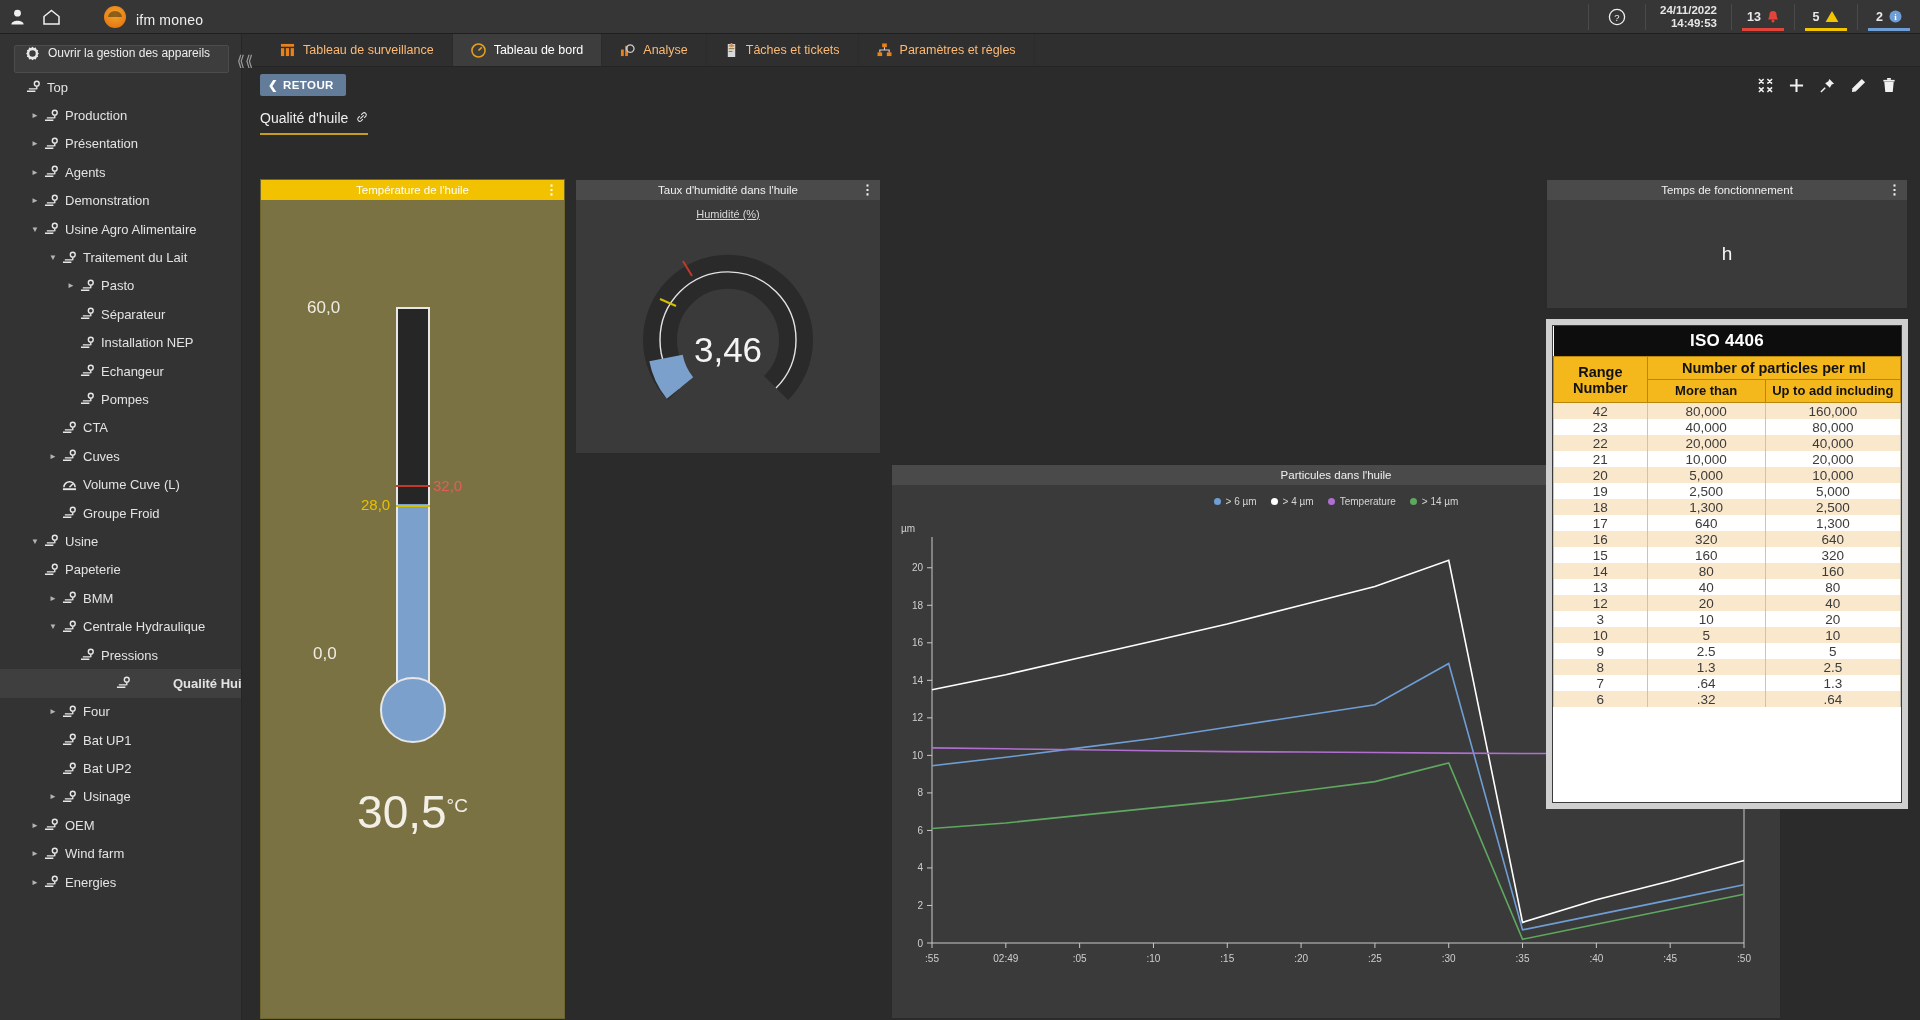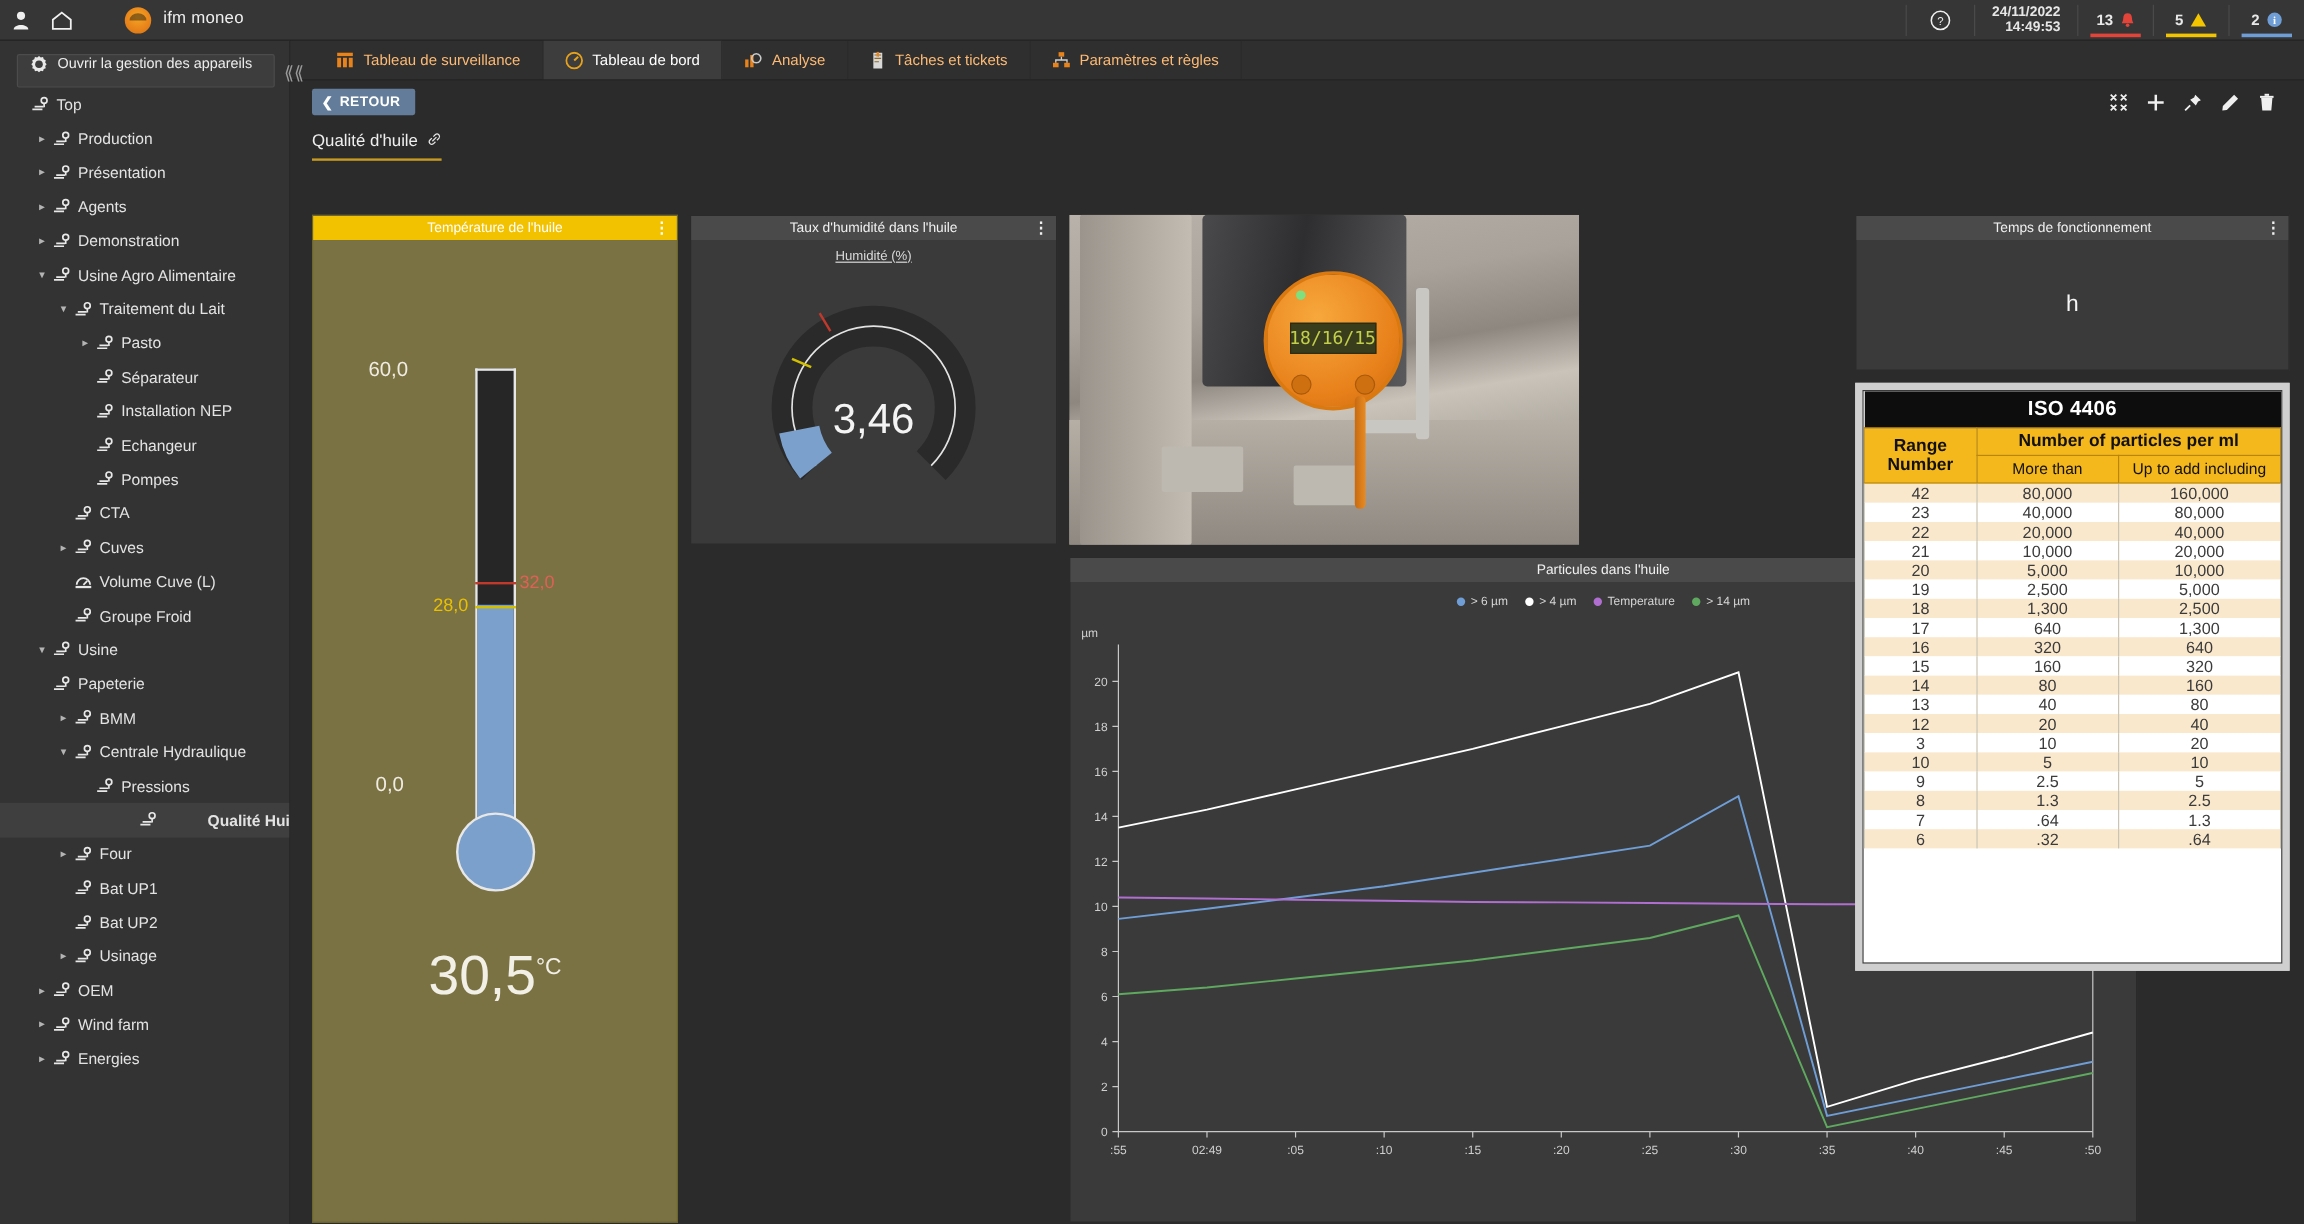--- a/index.html
+++ b/index.html
@@ -15,21 +15,21 @@
   
   .topbar {
     position: absolute; top: 0; left: 0; width: 1920px; height: 34px;
     background: #363636; display: flex; align-items: center;
     border-bottom: 1px solid #1f1f1f;
   }
   .topbar .tb-icon {
     width: 34px; height: 34px; display: flex; align-items: center; justify-content: center;
     cursor: pointer;
   }
-  .brand { display: flex; align-items: flex-start; gap: 10px; margin-left: 36px; }
+  .brand { display: flex; align-items: flex-end; gap: 10px; margin-left: 36px; }
   .brand-logo {
     width: 22px; height: 22px; border-radius: 50%;
     background: radial-gradient(circle at 50% 38%, #f5a623 0%, #e8821a 60%, #d4740f 100%);
     position: relative;
   }
   .brand-logo::after {
     content: ""; position: absolute; left: 4px; top: 5px; width: 14px; height: 6px;
     border-radius: 50%/100% 100% 0 0; background: #3a2a10; opacity: .55;
   }
   .brand-name { font-size: 14px; color: #f0f0f0; letter-spacing: .2px; }
@@ -206,21 +206,21 @@
   table.iso { width: 100%; border-collapse: collapse; font-family: "Liberation Sans", sans-serif; }
   table.iso .iso-title td {
     background: #0d0d0d; color: #fff; text-align: center; font-size: 17px; font-weight: bold;
     padding: 5px 0; letter-spacing: .3px;
   }
   table.iso .iso-sub td {
     background: #f5b81c; color: #111; text-align: center; font-size: 14.5px; font-weight: bold;
     padding: 3px 0; border: 1px solid #b8860b;
   }
   table.iso .iso-hdr td {
-    background: #f5b81c; color: #111; text-align: center; font-size: 13px; font-weight: normal;
+    background: #f5b81c; color: #111; text-align: center; font-size: 13px; font-weight: bold;
     padding: 4px 2px; border: 1px solid #b8860b; line-height: 14px;
   }
   table.iso tbody td {
     text-align: center; font-size: 13.5px; color: #3b3b3b; padding: 0.5px 0;
     border-left: 1px solid #c9c4b4; border-right: 1px solid #c9c4b4;
   }
   table.iso tbody tr:nth-child(odd) td { background: #fae8cc; }
   table.iso tbody tr:nth-child(even) td { background: #ffffff; }
 </style>
 </head>
@@ -763,38 +763,20 @@
             <path d="M52 168 A68 68 0 1 1 148 168" fill="none" stroke="#2a2a2a" stroke-width="34" stroke-linecap="butt"></path>
             <path d="M52 168 A68 68 0 1 1 148 168" fill="none" stroke="#e3e3e3" stroke-width="1.4"></path>
             <path d="M52 168 A68 68 0 0 1 38 138" fill="none" stroke="#7ba0cc" stroke-width="34"></path>
             <path d="M48 86 L32 79" stroke="#d2c000" stroke-width="2"></path>
             <path d="M64 56 L55 41" stroke="#c0392b" stroke-width="2"></path>
           </svg>
           <div class="gauge-value">3,46</div>
         </div>
       </div>
 
-      <div class="widget" id="w-photo">
-        <div class="photo">
-          <div class="ph-base"></div>
-          <div class="ph-block" style="left:2%;top:0;width:22%;height:100%;background:linear-gradient(90deg,#9b948c,#c2bcb2);"></div>
-          <div class="ph-machine"></div>
-          <div class="ph-pipe" style="left:68%;top:22%;width:11px;height:46%;"></div>
-          <div class="ph-pipe" style="left:56%;top:62%;width:14%;height:11px;"></div>
-          <div class="ph-block" style="left:18%;bottom:16%;width:16%;height:14%;"></div>
-          <div class="ph-block" style="left:44%;bottom:12%;width:13%;height:12%;"></div>
-          <div class="ph-sensor">
-            <div class="ph-led"></div>
-            <div class="ph-disp">18/16/15</div>
-            <div class="ph-btn" style="left:20px;"></div>
-            <div class="ph-btn" style="right:20px;"></div>
-          </div>
-          <div class="ph-cable" style="left:56%;top:55%;width:9px;height:34%;"></div>
-        </div>
-      </div>
 
       <div class="widget" id="w-chart">
         <div class="w-head">
           <span>Particules dans l'huile</span>
           <span class="w-menu">
               <span>⋮</span>
             </span>
         </div>
         <div class="chart-body">
           <div class="chart-legend" id="chart-legend">

